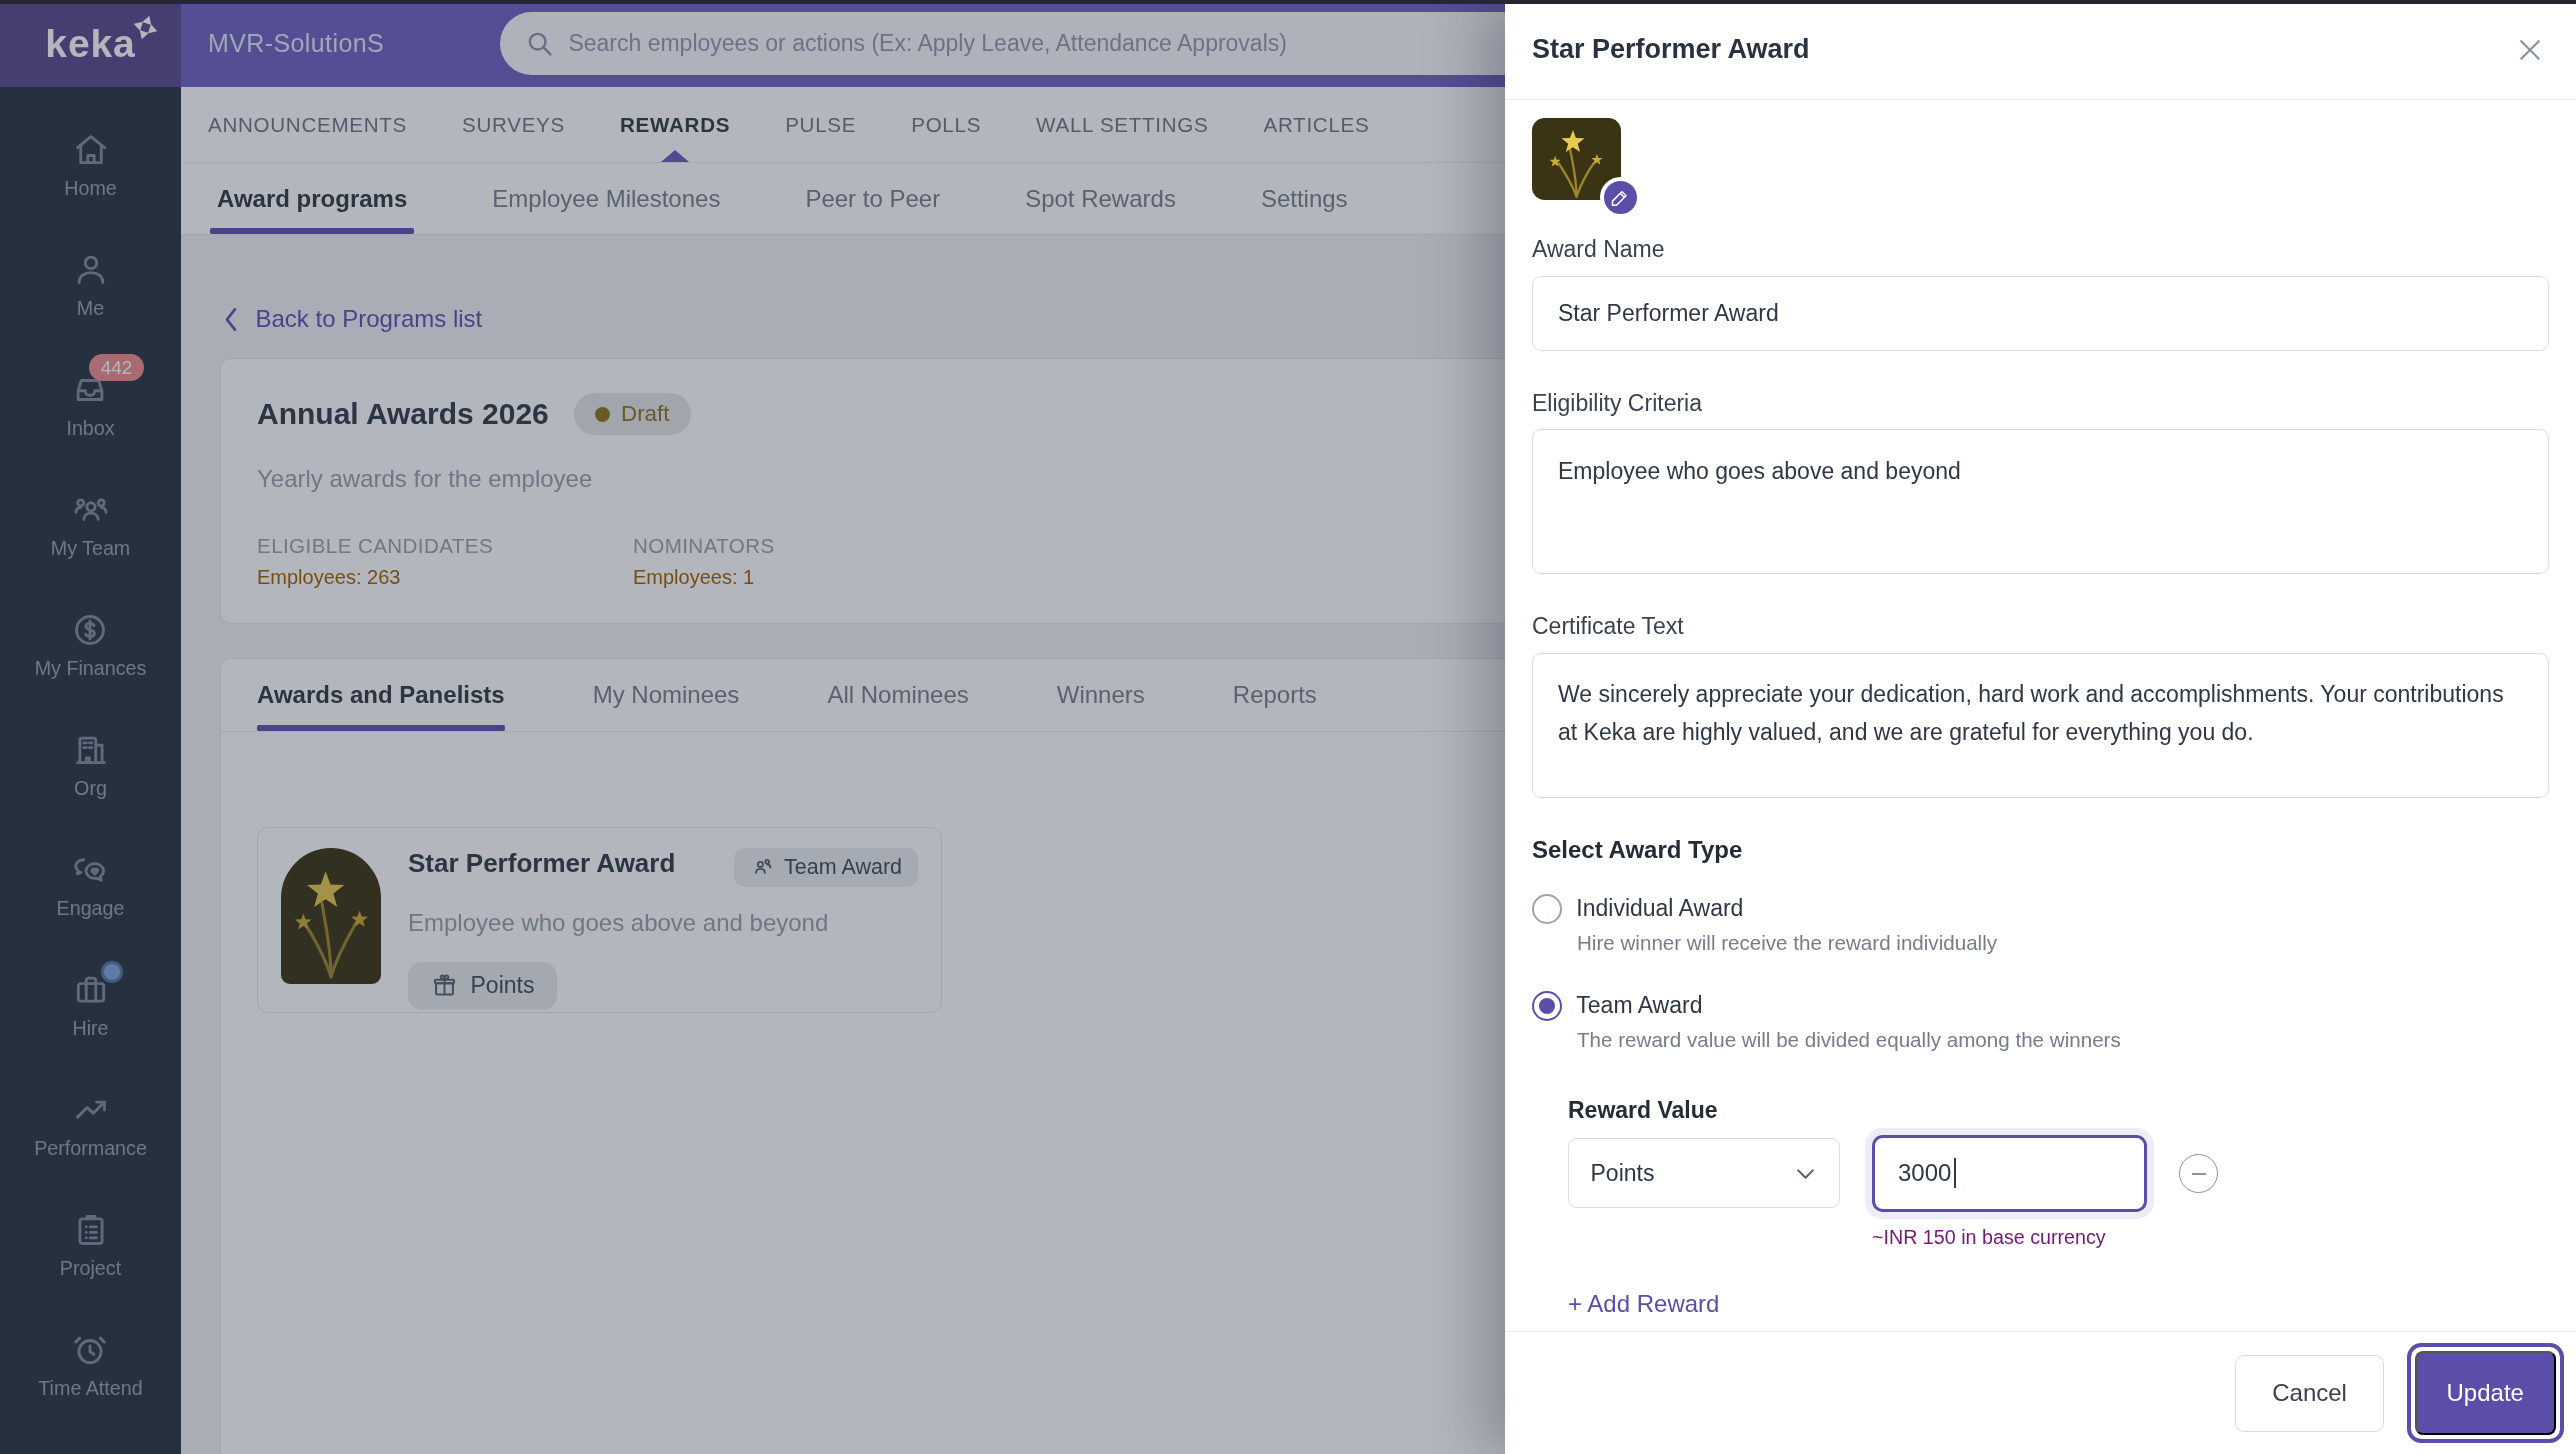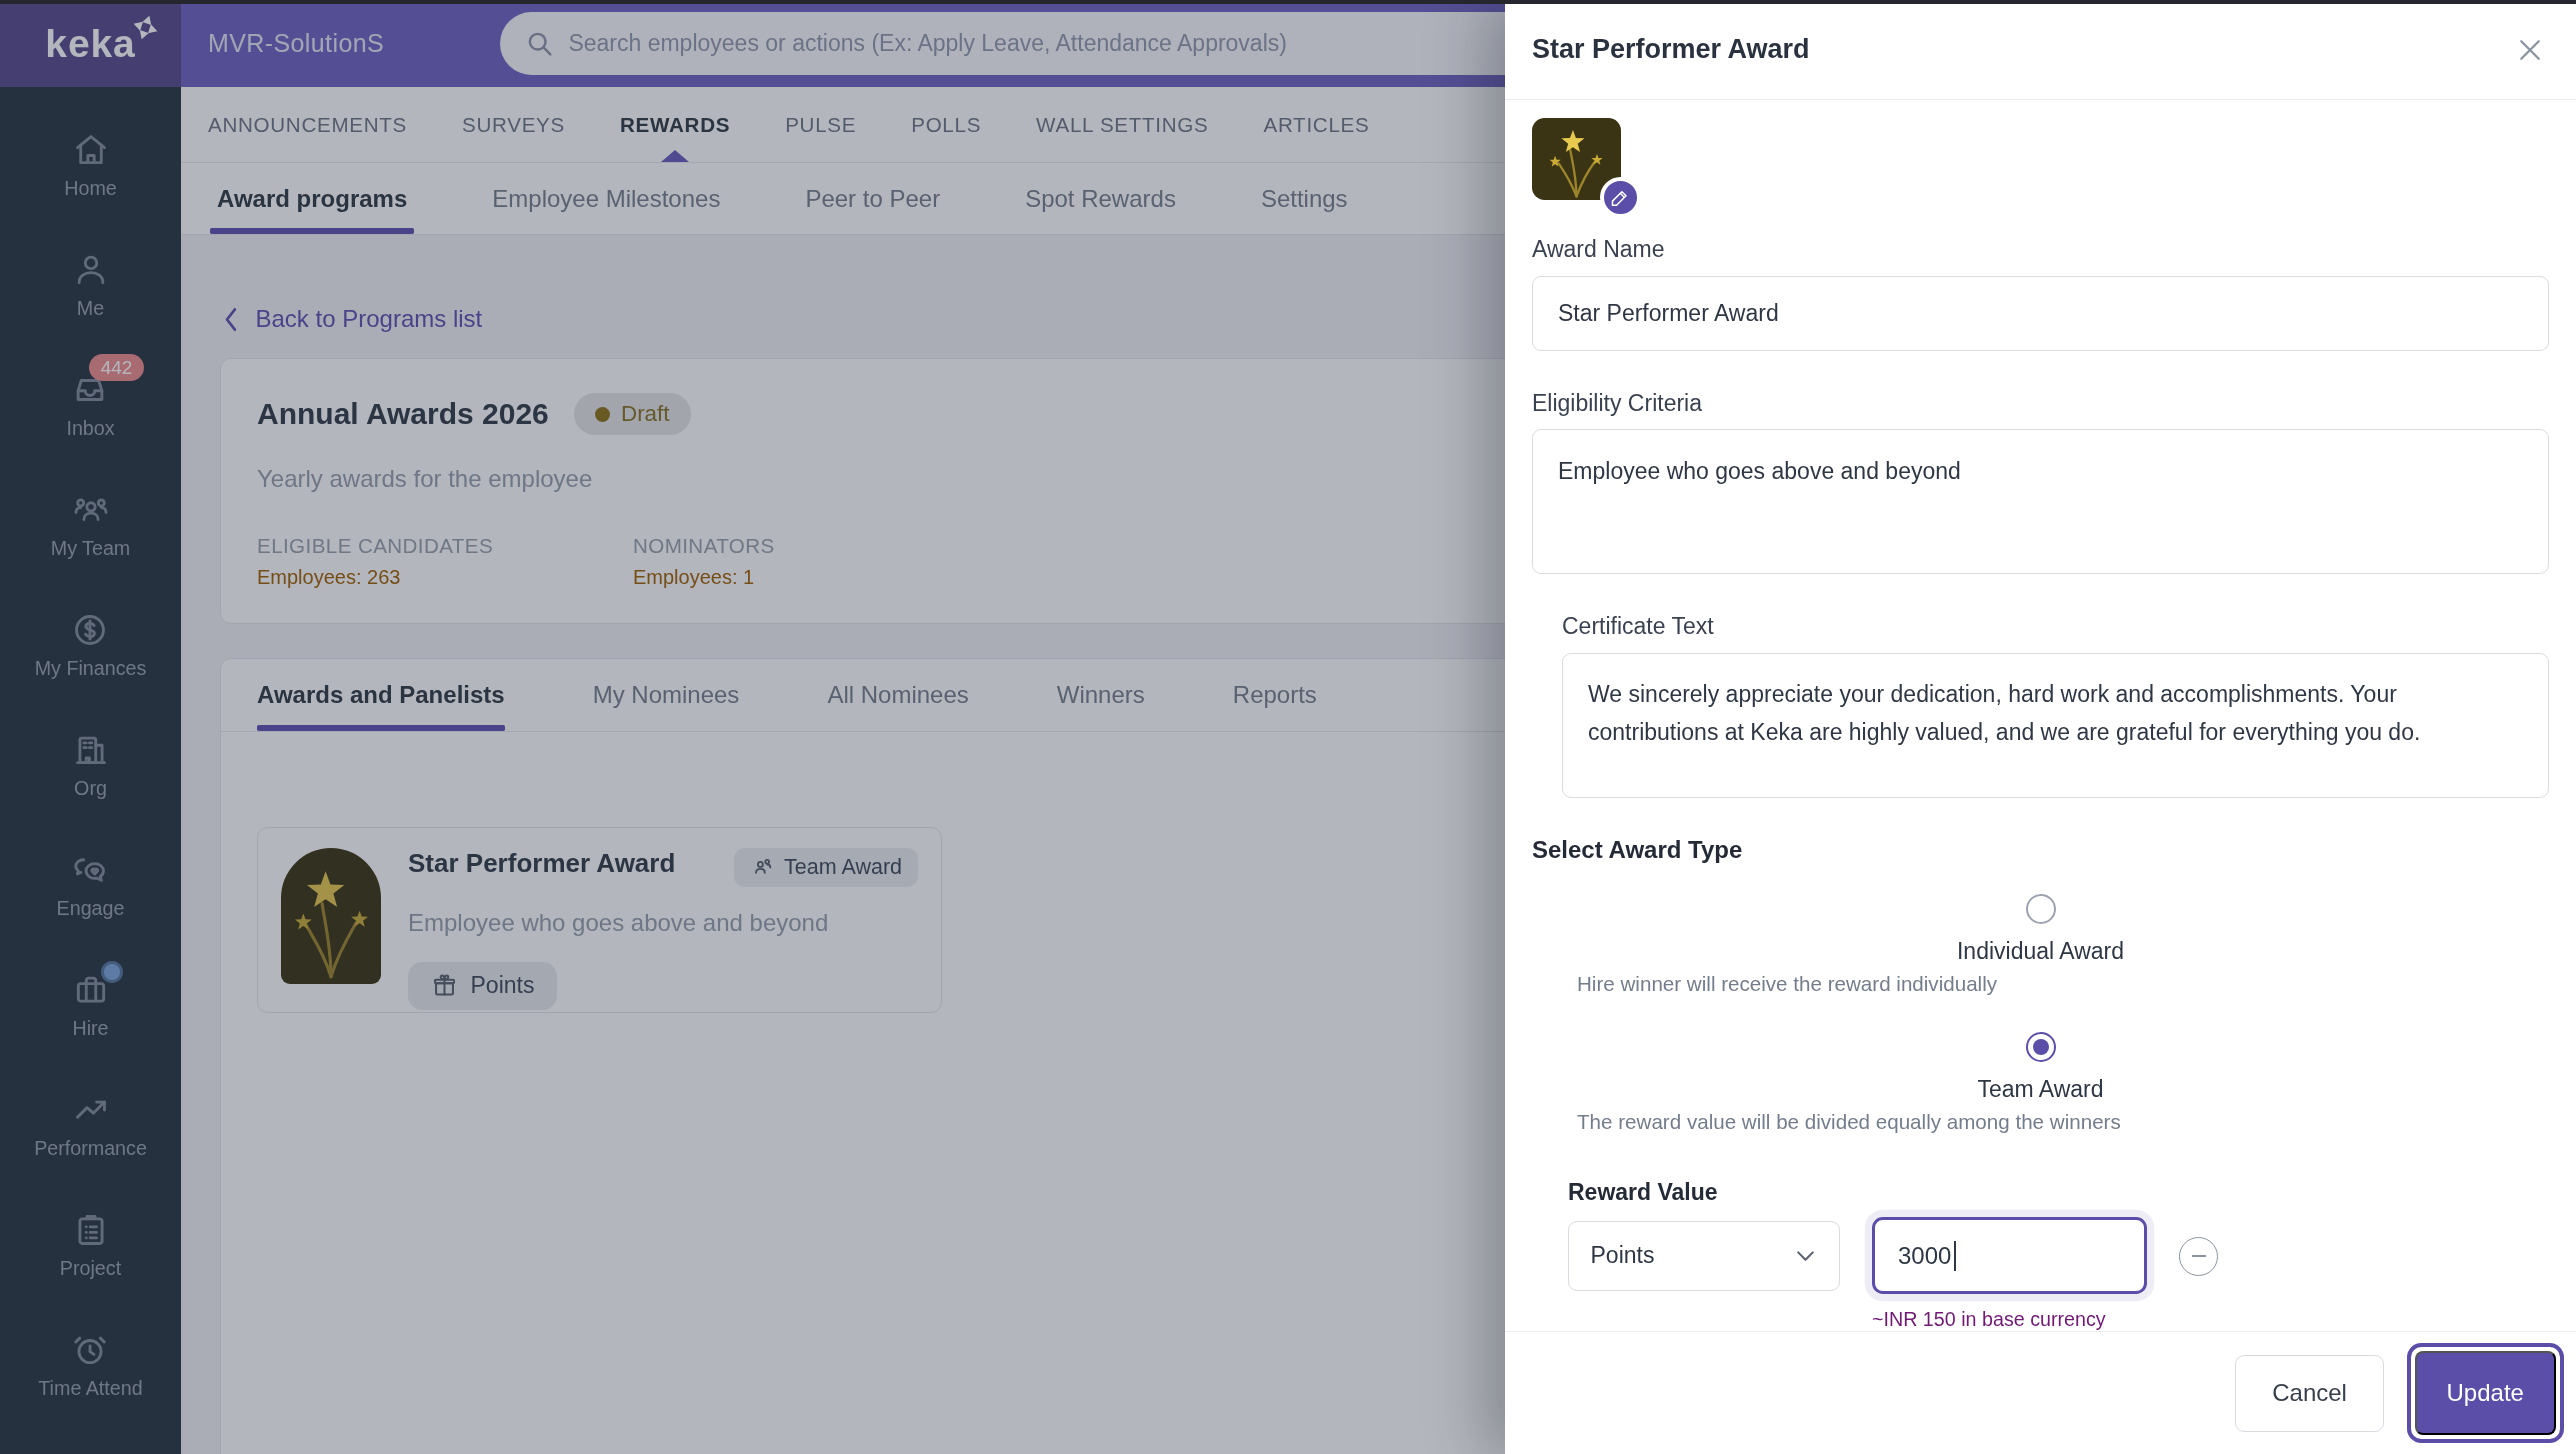--- a/index.html
+++ b/index.html
@@ -102,21 +102,21 @@
 
   .fgroup { margin-top: 36px; }
   .flabel { font-size:23px; color:#3a4250; }
   .finput { margin-top:12.5px; width:100%; border:0.9px solid #d9dce1; border-radius:9px; background:#fff;
     font-size:23px; color:#2f3744; }
   .input-single { height:75px; display:flex; align-items:center; padding: 0 25px; }
   .input-area { height:145px; padding: 21.5px 25px; line-height: 38px; }
 
   .type-heading { margin-top: 38px; font-size:24px; font-weight:bold; color:#242b37; }
   .radio-block { margin-top: 30px; }
-  .radio-row { display:flex; align-items:center; gap:14.3px; cursor:pointer;flex-direction:column; }
+  .radio-row { display:flex; align-items:center; gap:14.3px; cursor:pointer; }
   .radio { width:30px; height:30px; border-radius:50%; border:2.7px solid #9ca3ae; flex-shrink:0; position:relative; background:#fff; }
   .radio.checked { border-color:#5b4ea8; }
   .radio.checked::after { content:""; position:absolute; left:50%; top:50%; width:16px; height:16px; margin:-8px 0 0 -8px;
     border-radius:50%; background:#5b4ea8; }
   .radio-label { font-size:23px; color:#2f3744; }
   .radio-desc { margin-top:7.2px; margin-left:45px; font-size:20.6px; color:#747d8b; }
 
   .reward-block { margin-top: 45px; margin-left: 36px; }
   .reward-label { font-size:23px; font-weight:bold; color:#242b37; }
   .reward-row { margin-top:14.3px; display:flex; align-items:flex-start; gap:32px; }
@@ -446,21 +446,21 @@
       <div class="fgroup">
         <div class="flabel">Award Name</div>
         <div class="finput input-single">Star Performer Award</div>
       </div>
 
       <div class="fgroup" style="margin-top:39px;">
         <div class="flabel">Eligibility Criteria</div>
         <div class="finput input-area">Employee who goes above and beyond</div>
       </div>
 
-      <div class="fgroup" style="margin-top:39px;margin-left:30px;">
+      <div class="fgroup" style="margin-top:39px;">
         <div class="flabel">Certificate Text</div>
         <div class="finput input-area">We sincerely appreciate your dedication, hard work and accomplishments. Your contributions at Keka are highly valued, and we are grateful for everything you do.</div>
       </div>
 
       <div class="type-heading">Select Award Type</div>
 
       <div class="radio-block">
         <div class="radio-row">
           <span class="radio"></span>
           <span class="radio-label">Individual Award</span>

